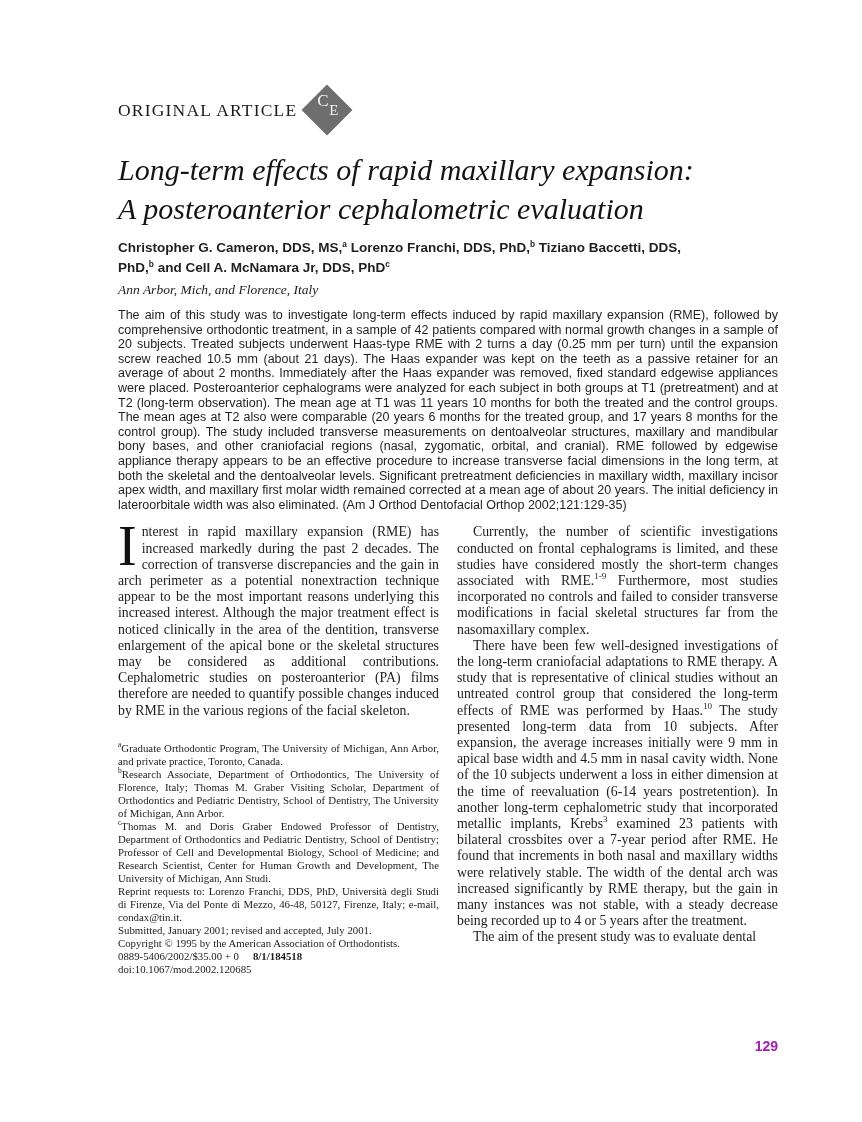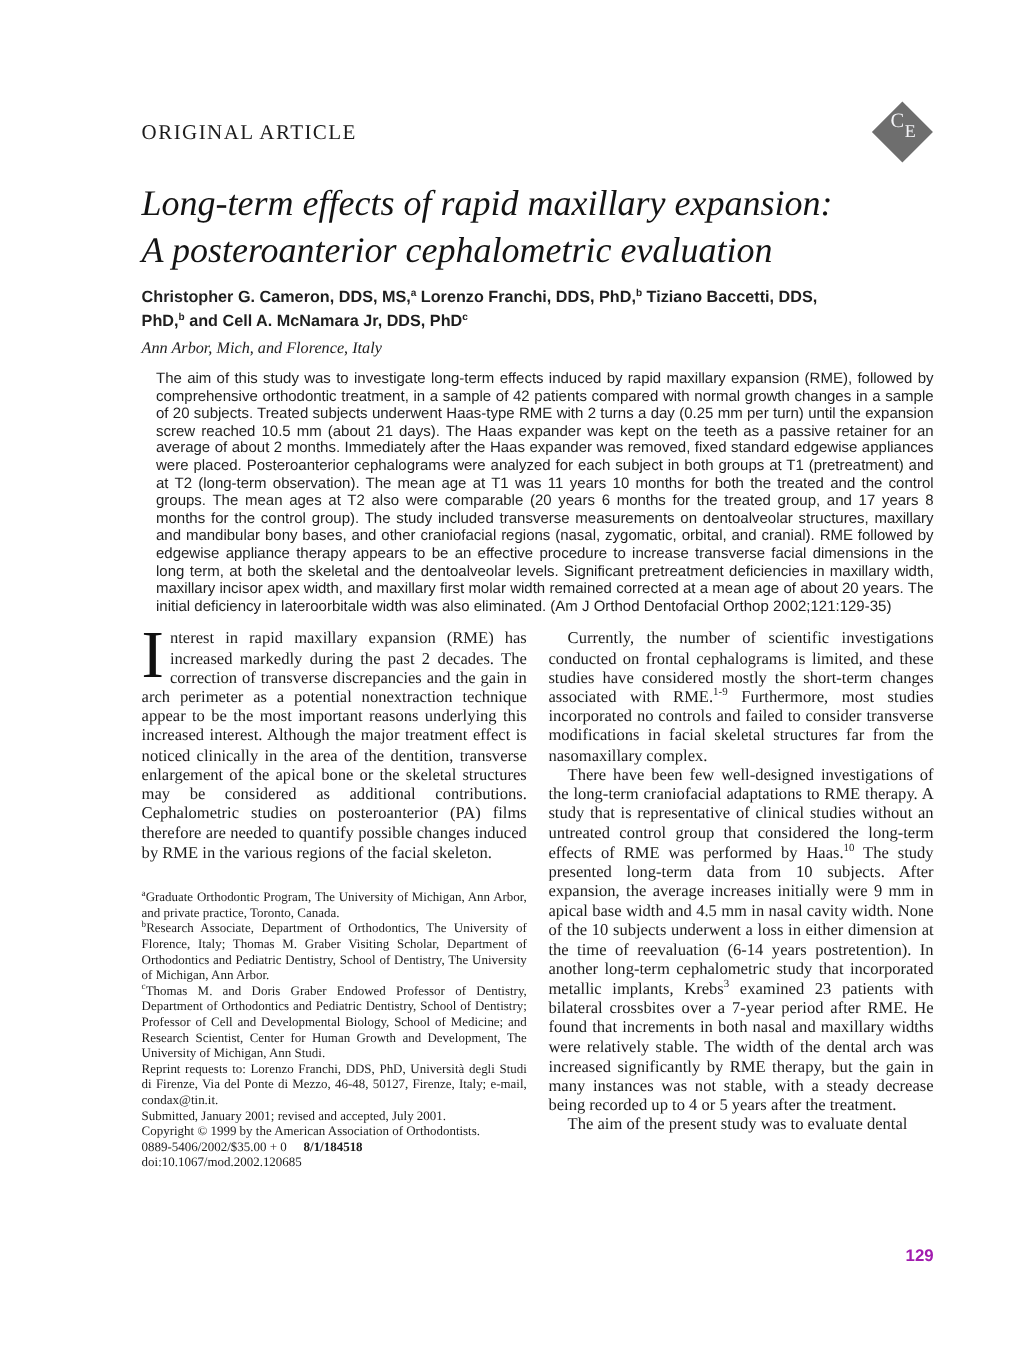--- a/index.html
+++ b/index.html
@@ -19,21 +19,20 @@
     top: 0;
     width: 660px;
   }
   
   .header-row {
     margin-top: 84px;
     height: 52px;
     display: flex;
     align-items: center;
     gap: 4px;
-    justify-content: space-between;
   }
   .header-label {
     font-size: 17.5px;
     letter-spacing: 1.2px;
     color: #1b1b1b;
   }
   .ce-badge { position: relative; width: 52px; height: 52px; flex: 0 0 auto; }
   .ce-diamond {
     position: absolute; left: 8px; top: 8px;
     width: 36px; height: 36px;
@@ -74,21 +73,20 @@
     line-height: 18px;
   }
   
   .abstract {
     margin-top: 9px;
     font-family: "Liberation Sans", sans-serif;
     font-size: 12.5px;
     line-height: 14.6px;
     text-align: justify;
     color: #1f1f1f;
-    margin-left: 12px;
   }
   
   .columns {
     margin-top: 12px;
     display: flex;
     gap: 18px;
     height: 452px;
   }
   .col {
     width: 321px;
@@ -157,21 +155,21 @@
     <div class="columns">
 
       <div class="col col-left">
         <p><span class="dropcap">I</span><span>nterest in rapid maxillary expansion (RME) has increased markedly during the past 2 decades. The correction of transverse discrepancies and the gain in arch perimeter as a potential nonextraction technique appear to be the most important reasons underlying this increased interest. Although the major treatment effect is noticed clinically in the area of the dentition, transverse enlargement of the apical bone or the skeletal structures may be considered as additional contributions. Cephalometric studies on posteroanterior (PA) films therefore are needed to quantify possible changes induced by RME in the various regions of the facial skeleton.</span></p>
         <div class="footnotes">
           <p><sup>a</sup><span>Graduate Orthodontic Program, The University of Michigan, Ann Arbor, and private practice, Toronto, Canada.</span></p>
           <p><sup>b</sup><span>Research Associate, Department of Orthodontics, The University of Florence, Italy; Thomas M. Graber Visiting Scholar, Department of Orthodontics and Pediatric Dentistry, School of Dentistry, The University of Michigan, Ann Arbor.</span></p>
           <p><sup>c</sup><span>Thomas M. and Doris Graber Endowed Professor of Dentistry, Department of Orthodontics and Pediatric Dentistry, School of Dentistry; Professor of Cell and Developmental Biology, School of Medicine; and Research Scientist, Center for Human Growth and Development, The University of Michigan, Ann Studi.</span></p>
           <p><span>Reprint requests to: Lorenzo Franchi, DDS, PhD, Università degli Studi di Firenze, Via del Ponte di Mezzo, 46-48, 50127, Firenze, Italy; e-mail, condax@tin.it.</span></p>
           <p><span>Submitted, January 2001; revised and accepted, July 2001.</span></p>
-          <p><span>Copyright © 1999 by the American Association of Orthodontists.</span></p>
+          <p><span>Copyright © 1995 by the American Association of Orthodontists.</span></p>
           <p><span>0889-5406/2002/$35.00 + 0</span><span class="seg-b seg-gap">8/1/184518</span></p>
           <p><span>doi:10.1067/mod.2002.120685</span></p>
         </div>
       </div>
 
       <div class="col col-right">
         <p><span>Currently, the number of scientific investigations conducted on frontal cephalograms is limited, and these studies have considered mostly the short-term changes associated with RME.</span><sup>1-9</sup><span> Furthermore, most studies incorporated no controls and failed to consider transverse modifications in facial skeletal structures far from the nasomaxillary complex.</span></p>
         <p><span>There have been few well-designed investigations of the long-term craniofacial adaptations to RME therapy. A study that is representative of clinical studies without an untreated control group that considered the long-term effects of RME was performed by Haas.</span><sup>10</sup><span> The study presented long-term data from 10 subjects. After expansion, the average increases initially were 9 mm in apical base width and 4.5 mm in nasal cavity width. None of the 10 subjects underwent a loss in either dimension at the time of reevaluation (6-14 years postretention). In another long-term cephalometric study that incorporated metallic implants, Krebs</span><sup>3</sup><span> examined 23 patients with bilateral crossbites over a 7-year period after RME. He found that increments in both nasal and maxillary widths were relatively stable. The width of the dental arch was increased significantly by RME therapy, but the gain in many instances was not stable, with a steady decrease being recorded up to 4 or 5 years after the treatment.</span></p>
         <p><span>The aim of the present study was to evaluate dental</span></p>
       </div>

